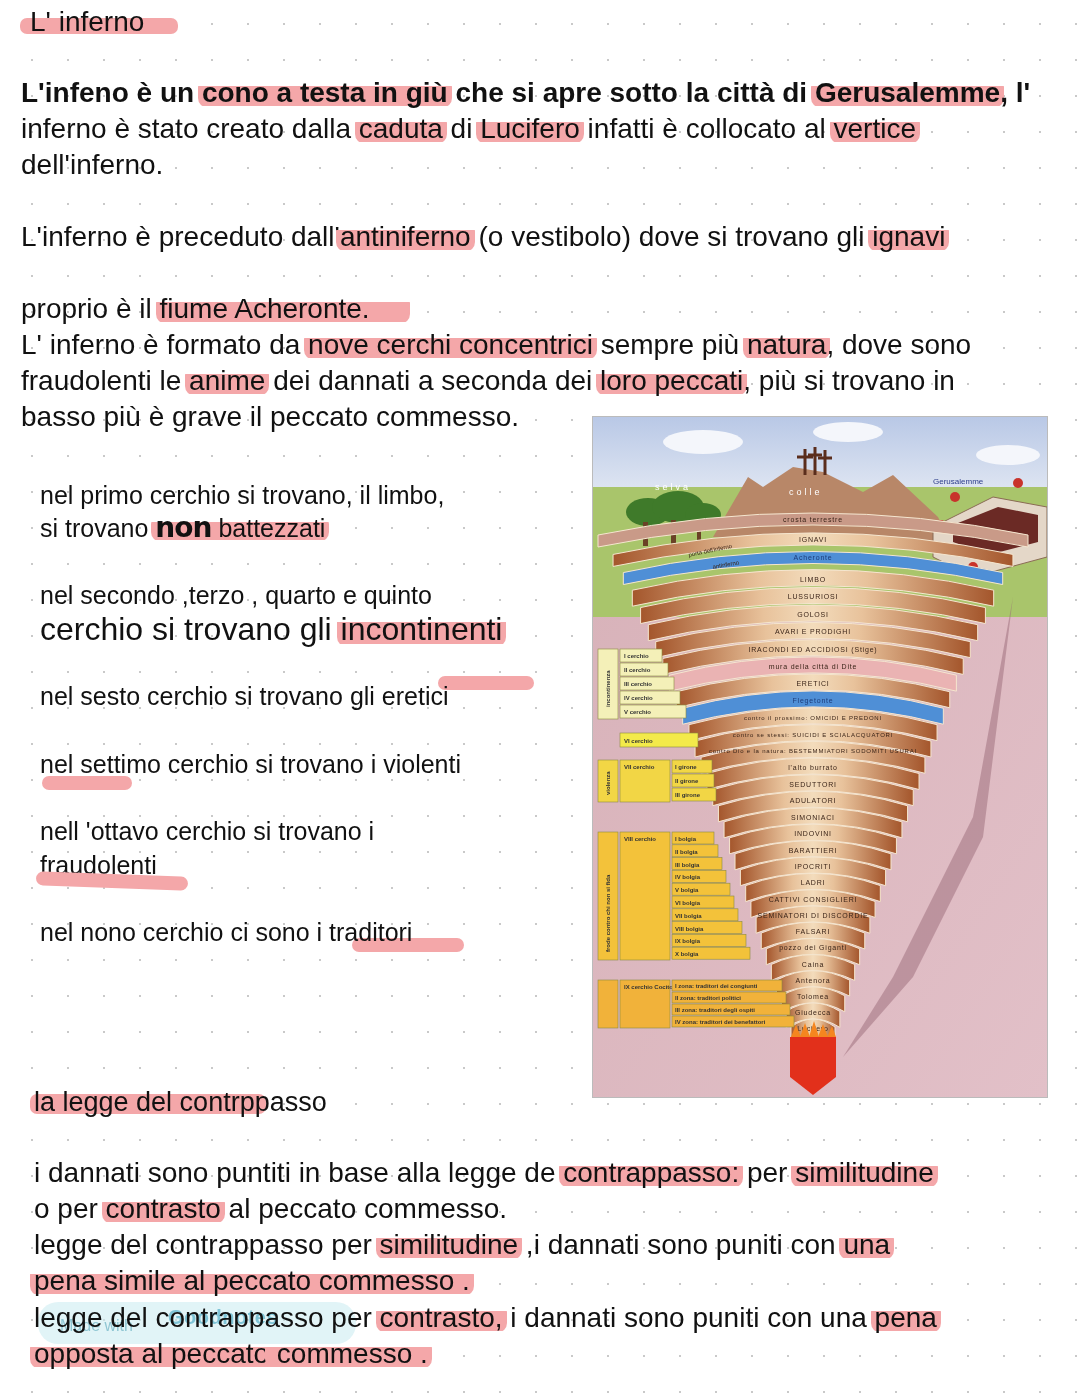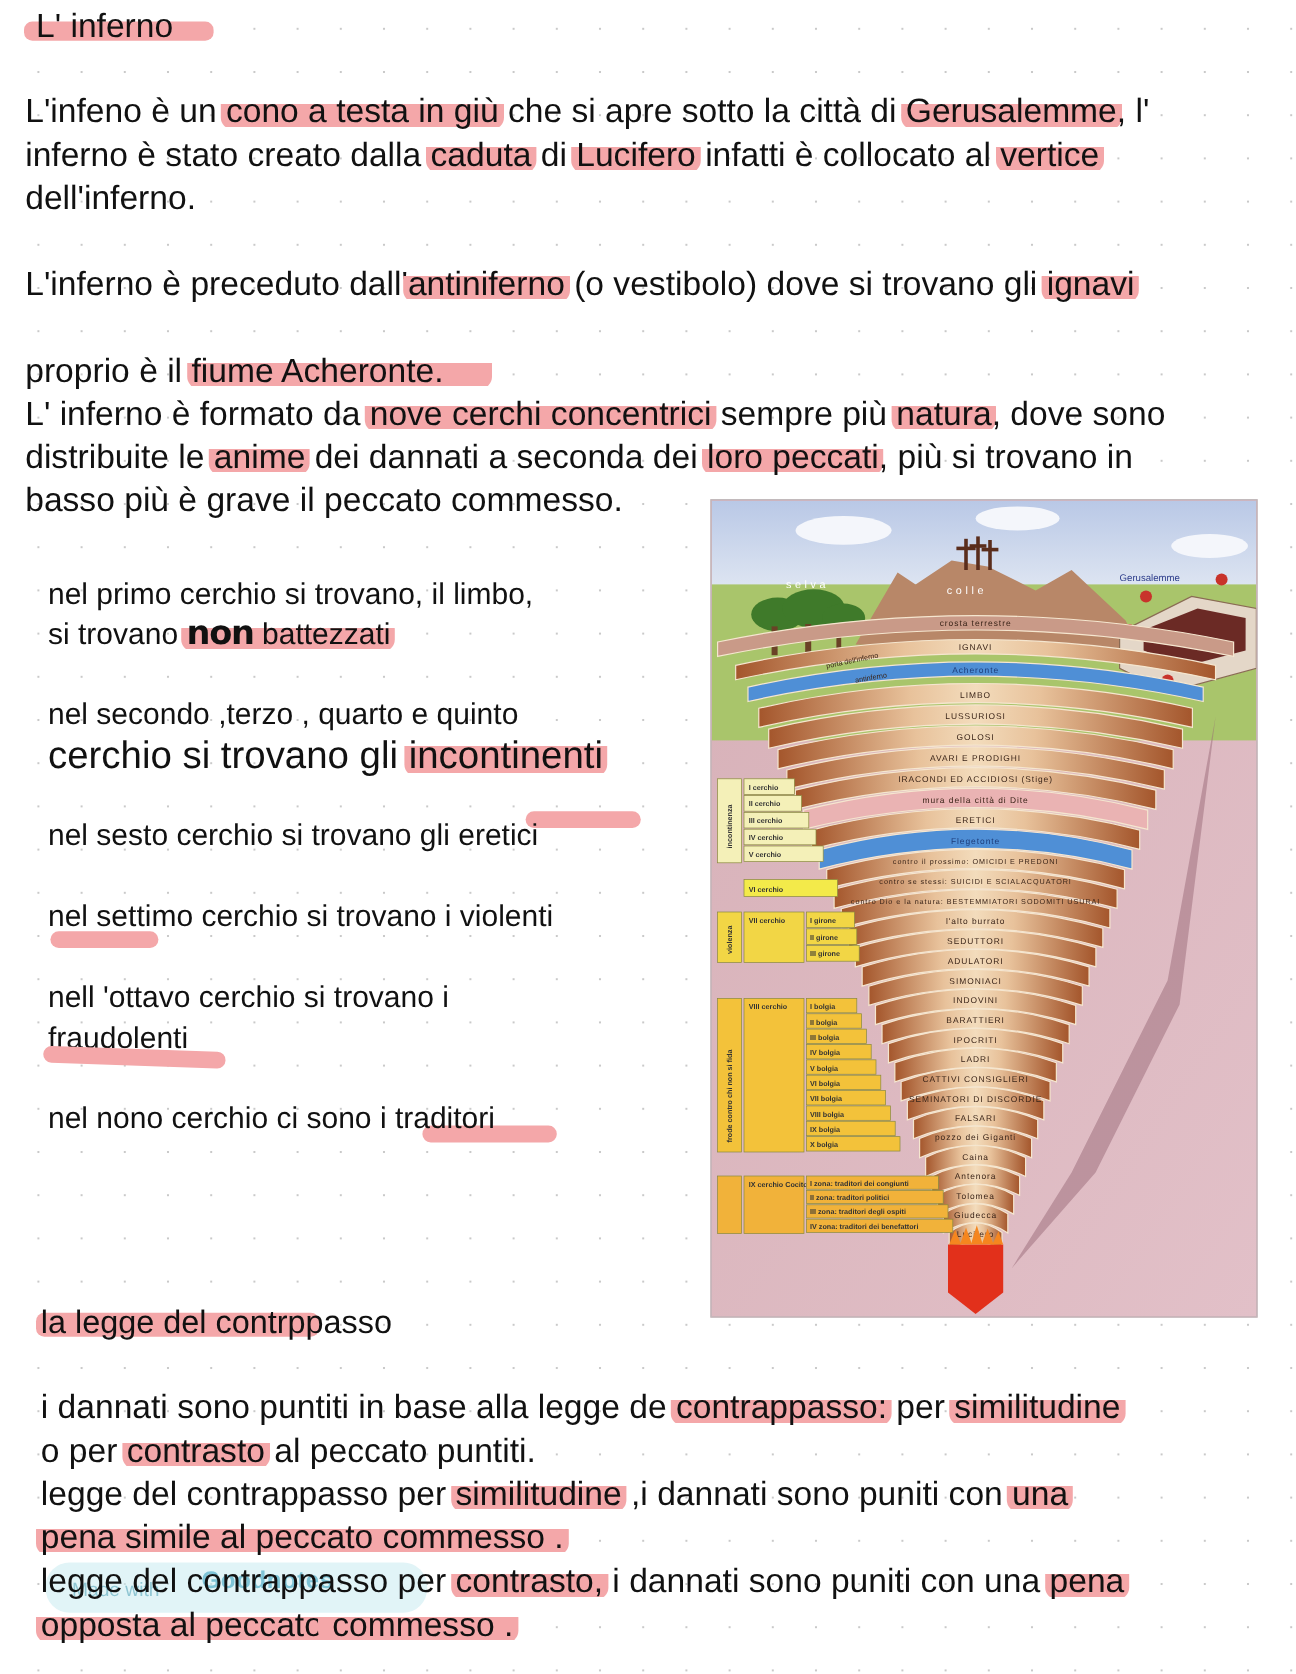--- a/index.html
+++ b/index.html
@@ -24,41 +24,41 @@
   .wm-big{position:absolute;left:168px;top:1306px;font-size:20px;color:#7ec3d6;font-weight:bold;letter-spacing:0.5px;}
 </style>
 </head>
 <body>
 
 <div class="page">
 
   <div class="ul" style="left:20px;top:18px;width:158px;height:16px;"></div>
   <div class="line title" style="left:30px;top:4px;">L' inferno</div>
 
-  <div class="line" style="left:21px;top:75px;">
+  <div class="line" style="left:21px;top:75px;font-weight:bold;">
     <span>L'infeno è un </span><span class="hl">cono a testa in giù</span><span> che si apre sotto la città di </span><span class="hl">Gerusalemme</span><span>, l'</span>
   </div>
   <div class="line" style="left:21px;top:111px;">
     <span>inferno è stato creato  dalla </span><span class="hl">caduta</span><span> di </span><span class="hl">Lucifero</span><span> infatti è collocato al </span><span class="hl">vertice</span>
   </div>
   <div class="line" style="left:21px;top:147px;">
     <span>dell'inferno.</span>
   </div>
 
   <div class="line" style="left:21px;top:219px;">
     <span>L'inferno è preceduto dall'</span><span class="hl">antiniferno</span><span> (o vestibolo) dove si trovano gli </span><span class="hl">ignavi</span>
   </div>
   <div class="line" style="left:21px;top:291px;text-align:center;">
     <span>proprio è il </span><span class="hl" style="padding-right:40px;">fiume Acheronte.</span>
   </div>
   <div class="line" style="left:21px;top:327px;">
     <span>L' inferno è formato da </span><span class="hl">nove cerchi concentrici</span><span> sempre più </span><span class="hl">natura</span><span>, dove sono</span>
   </div>
   <div class="line" style="left:21px;top:363px;">
-    <span>distribuite le </span><span class="hl">anime</span><span> dei dannati a seconda dei </span><span class="hl">loro peccati</span><span>, più si trovano in</span>
+    <span>fraudolenti le </span><span class="hl">anime</span><span> dei dannati a seconda dei </span><span class="hl">loro peccati</span><span>, più si trovano in</span>
   </div>
   <div class="line" style="left:21px;top:399px;">
     <span>basso più è grave il peccato commesso.</span>
   </div>
 
   <div class="line" style="left:40px;top:477px;font-size:25px;">nel primo cerchio si trovano, il limbo,</div>
   <div class="line" style="left:40px;top:510px;font-size:25px;">
     <span>si trovano </span><span class="hl"><span class="non">non</span><span> battezzati</span></span>
   </div>
 
@@ -289,21 +289,21 @@
     </svg>
   </div>
 
   <div class="ul" style="left:30px;top:1094px;width:236px;height:20px;"></div>
   <div class="line" style="left:34px;top:1084px;font-size:27px;">la  legge del contrppasso</div>
 
   <div class="line" style="left:34px;top:1155px;">
     <span>i dannati sono puntiti in base alla legge de  </span><span class="hl">contrappasso:</span><span> per </span><span class="hl">similitudine</span>
   </div>
   <div class="line" style="left:34px;top:1191px;">
-    <span>o per </span><span class="hl">contrasto</span><span> al peccato puntiti.</span>
+    <span>o per </span><span class="hl">contrasto</span><span> al peccato commesso.</span>
   </div>
   <div class="line" style="left:34px;top:1227px;">
     <span>legge del contrappasso per </span><span class="hl">similitudine</span><span> ,i dannati sono puniti con </span><span class="hl">una</span>
   </div>
   <div class="line" style="left:34px;top:1263px;">
     <span class="hl"><span>pena simile al </span><span>peccato commesso .</span></span>
   </div>
 
   <div class="watermark"></div>
   <div class="wm-small">Made with</div>

